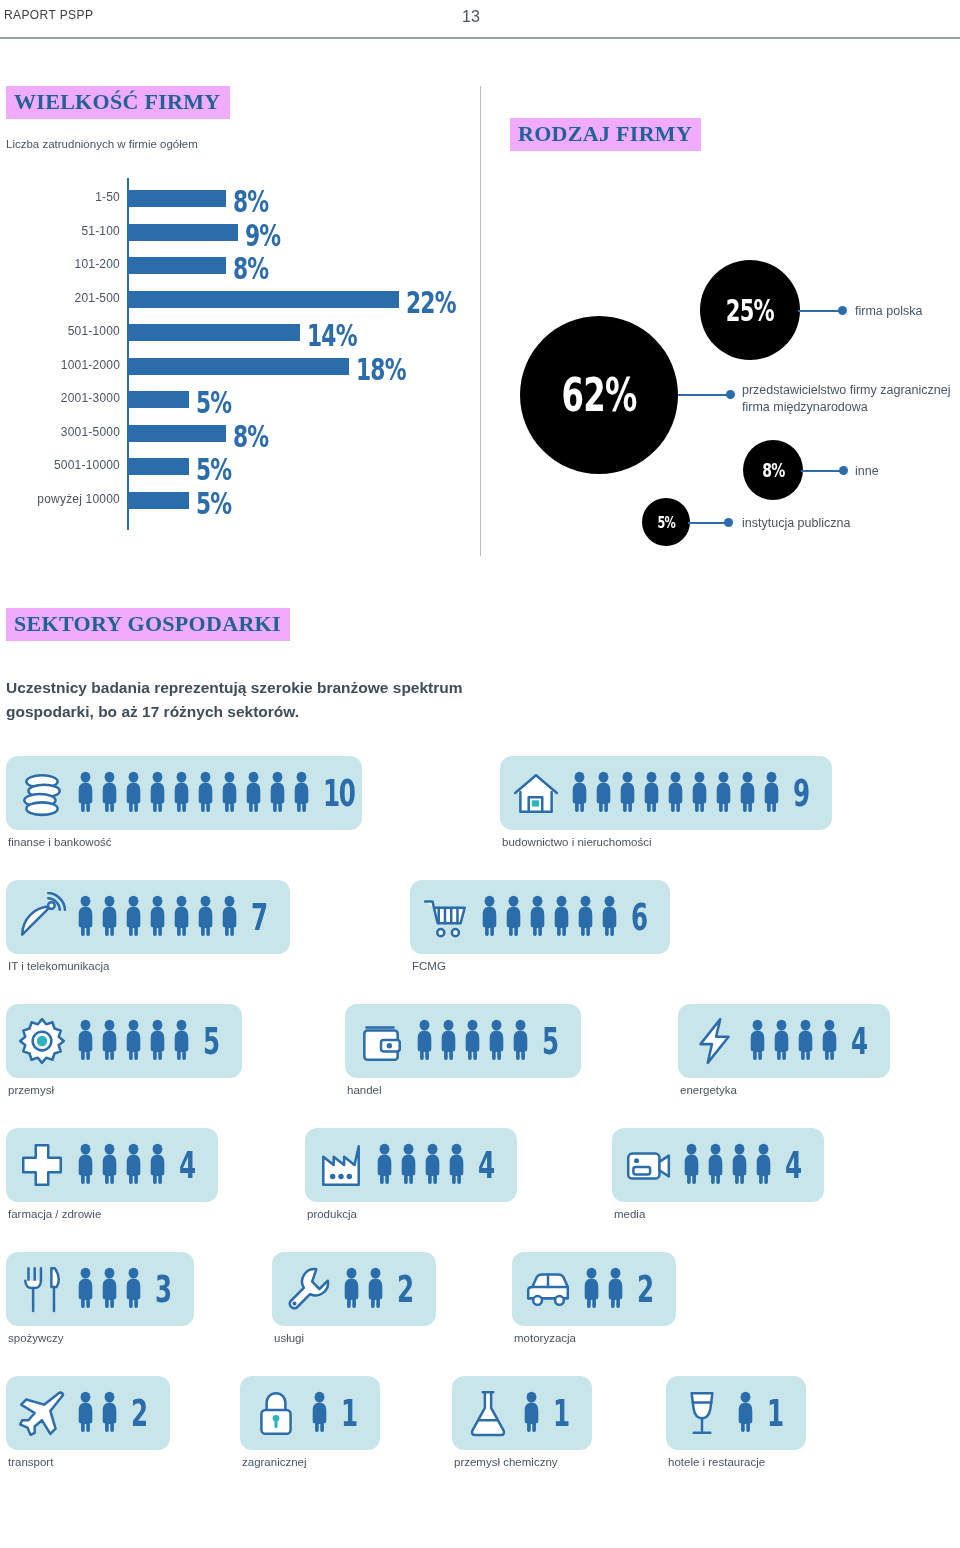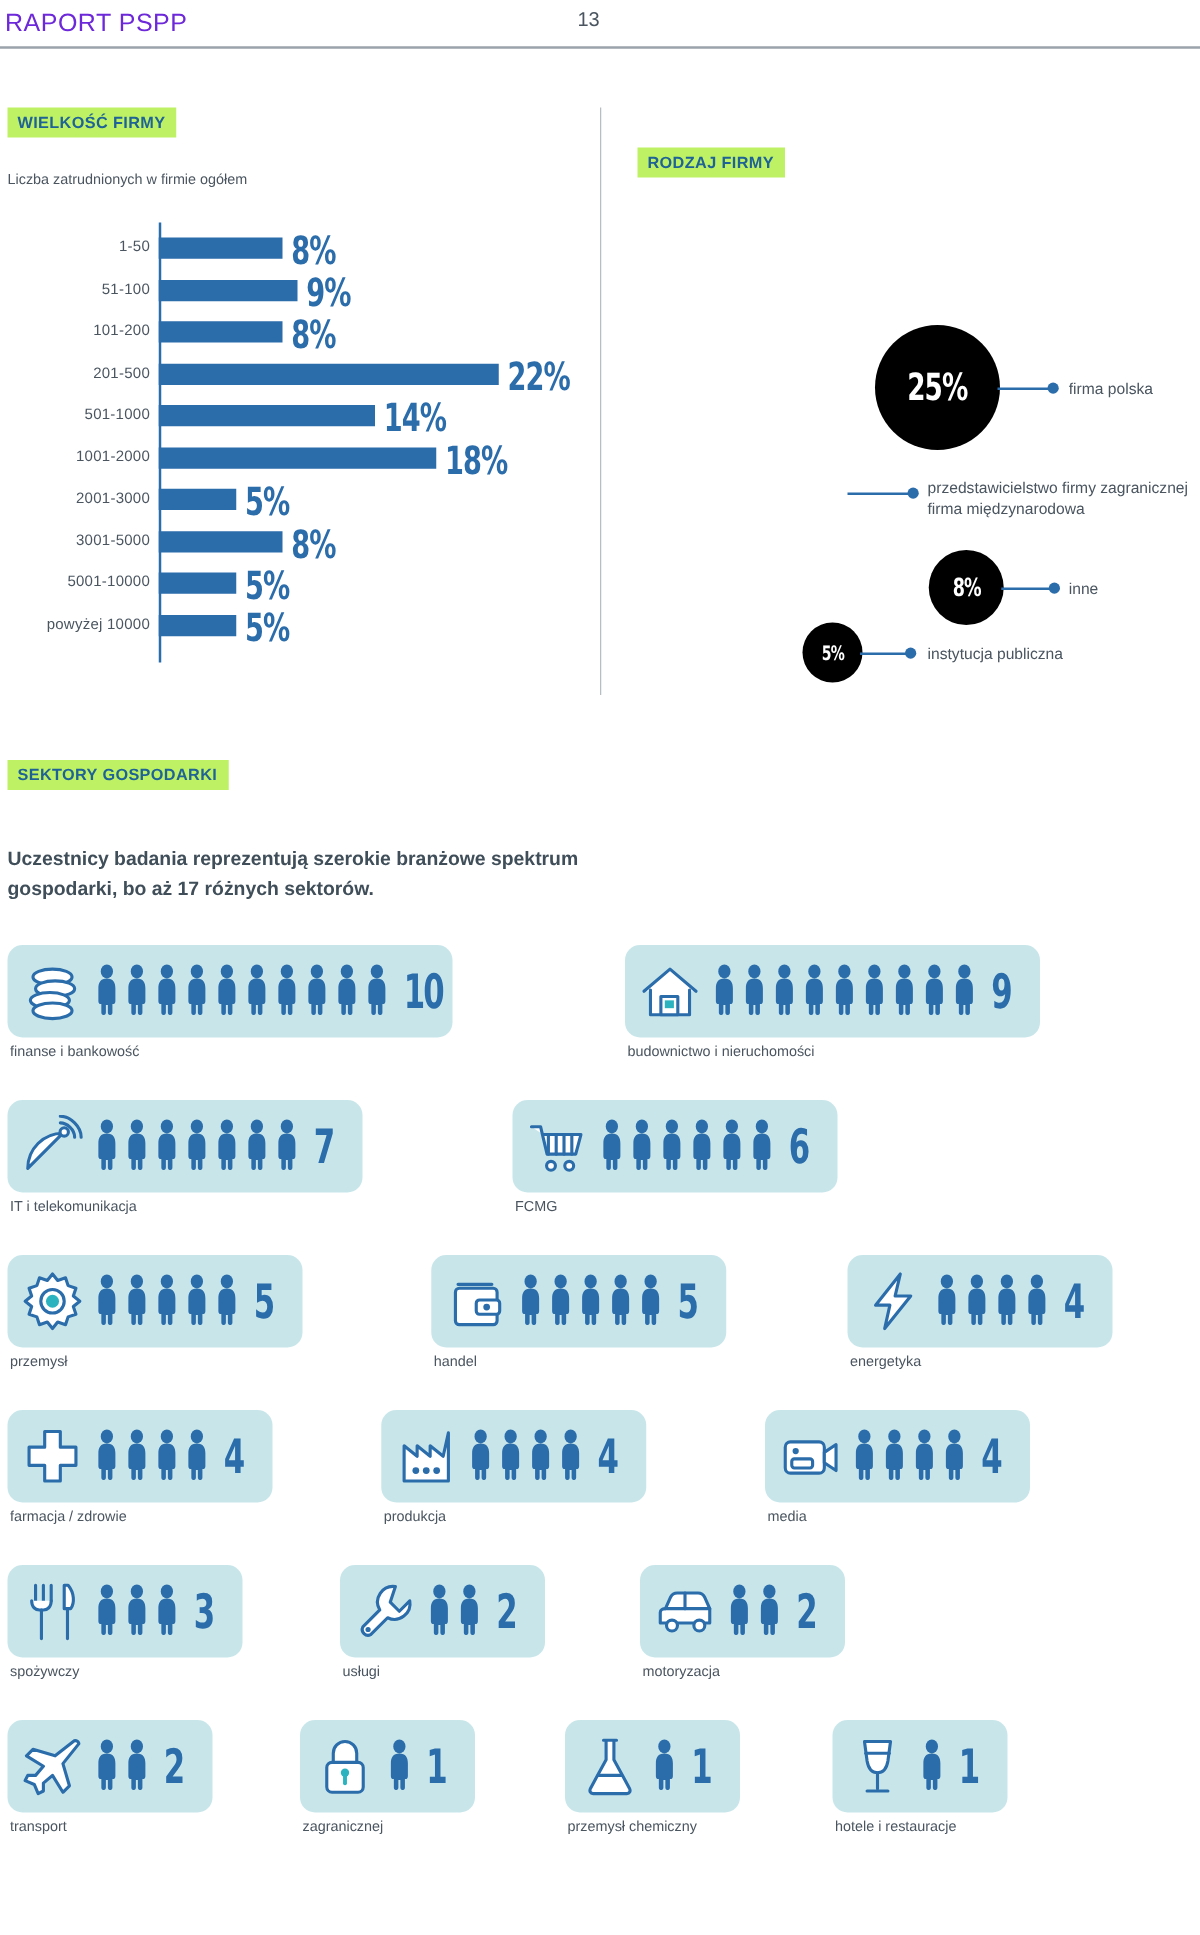--- a/index.html
+++ b/index.html
@@ -7,33 +7,33 @@
     width:960px;height:1548px;background:#ffffff;
     font-family:"Liberation Sans", sans-serif;
     color:#3b4a55;
     position:relative;overflow:hidden;
   }
   
   #page-header{
     position:absolute;left:0;top:0;width:960px;height:38px;
   }
   #page-header .hdr-title{
-    position:absolute;left:4px;top:8px;font-size:20px;letter-spacing:.4px;
-    color:#6d28d9;font-weight:400;
+    position:absolute;left:4px;top:8px;font-size:12px;letter-spacing:.4px;
+    color:#404040;font-weight:400;
   }
   #page-header .hdr-page{
     position:absolute;left:462px;top:8px;font-size:16px;color:#4a5560;
   }
   .hdr-rule{position:absolute;left:0;top:37px;width:960px;height:2px;background:#9aa3ab;}
 
   
   .chip{
-    display:inline-block;background:#bef264;color:#1f6396;
-    font-weight:bold;font-size:13px;letter-spacing:.3px;
-    padding:5px 9px 6px 8px;line-height:1;
+    display:inline-block;background:#f0abfc;color:#1f6396;
+    font-weight:bold;font-size:22px;letter-spacing:.3px;
+    padding:5px 9px 6px 8px;line-height:1;font-family:Liberation Serif, serif;
   }
   .intro{
     font-size:15.5px;line-height:1.55;color:#3f4e59;
   }
   .sub-label{font-size:11.5px;color:#4a5560;}
 
   
   #panel-divider{position:absolute;left:480px;top:86px;width:1px;height:470px;background:#b6bdc3;}
 
   
@@ -185,20 +185,23 @@
         <div class="bar-val" style="left: 195.75px;">5%</div>
       </div>
     </div>
 </section>
 
 <section id="panel-type">
   <div class="chip-wrap">
     <span class="chip">RODZAJ FIRMY</span>
   </div>
 
+  <div class="bubble" style="left:10px;top:198px;width:158px;height:158px;font-size:46px;">
+    <span>62%</span>
+  </div>
   <div class="leader" style="left:168px;top:276px;width:52px;"></div>
   <div class="leader-dot" style="left:216px;top:272px;"></div>
   <div class="bubble-label" style="left:232px;top:264px;width:215px;">
     <div>przedstawicielstwo firmy zagranicznej</div>
     <div>firma międzynarodowa</div>
   </div>
 
   <div class="bubble" style="left:190px;top:142px;width:100px;height:100px;font-size:30px;">
     <span>25%</span>
   </div>

